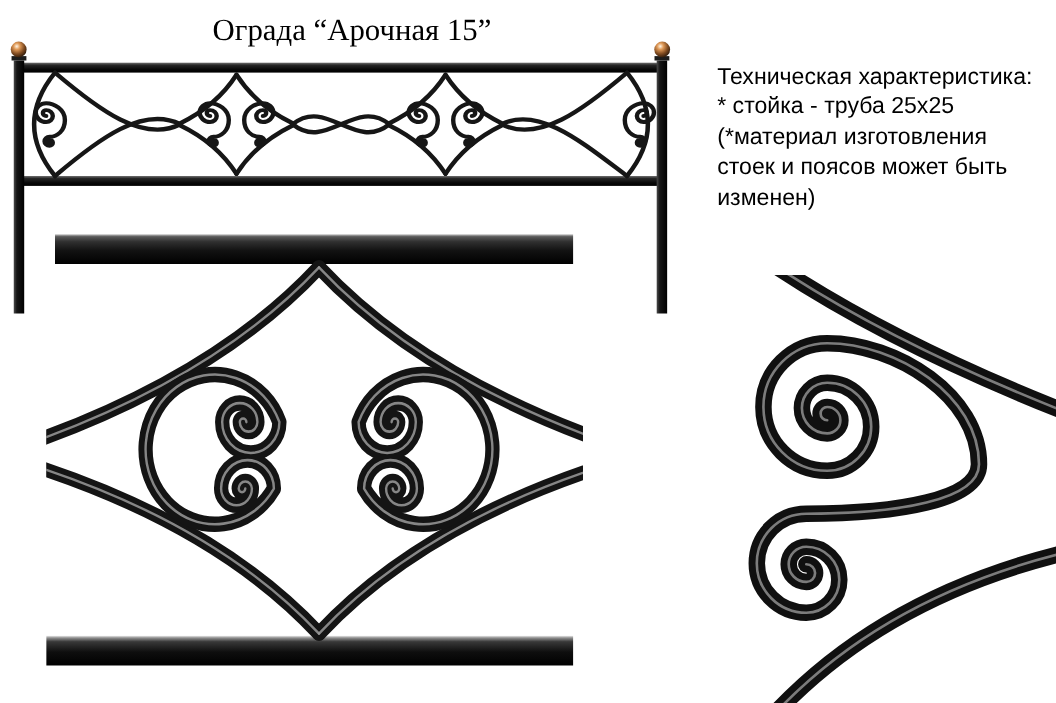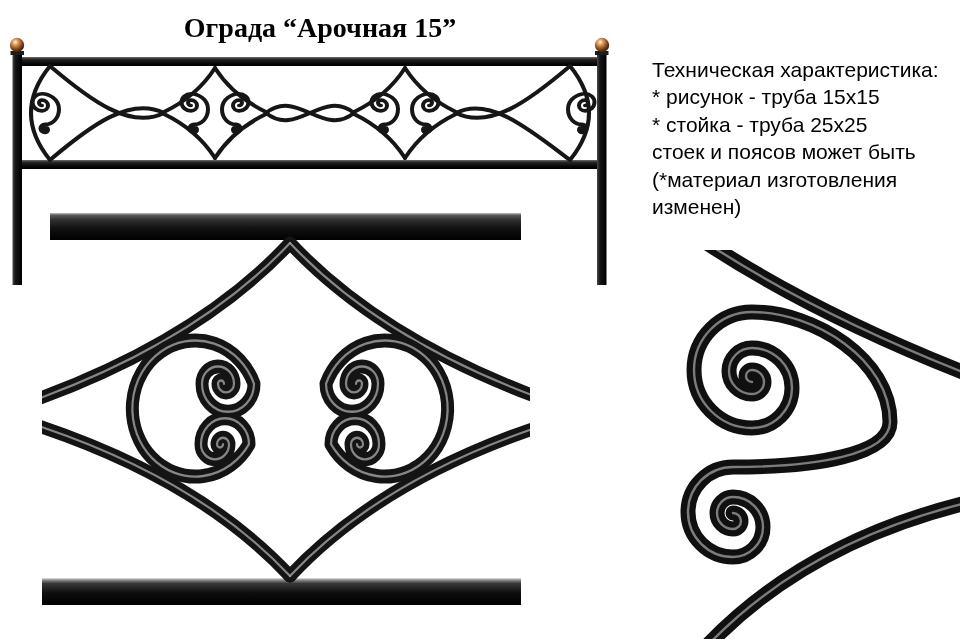--- a/index.html
+++ b/index.html
@@ -1,40 +1,39 @@
 <!DOCTYPE html>
 <html><head>
 <meta charset="utf-8">
 <style>
   html,body{margin:0;padding:0;}
   body{width:960px;height:639px;background:#ffffff;overflow:hidden;position:relative;
        font-family:"Liberation Sans",sans-serif;}
   .abs{position:absolute;}
   #title{left:0;top:12px;width:640px;text-align:center;
-         font-family:"Liberation Serif",serif;font-size:28px;color:#000;font-weight:bold;}
+         font-family:"Liberation Serif",serif;font-size:28px;color:#000;}
   #specs{left:652px;top:56px;width:302px;font-size:21px;line-height:27.4px;color:#000;}
   #specs div{white-space:nowrap;}
   svg{display:block;}
   .wire{fill:none;stroke:#161616;stroke-width:4;stroke-linecap:round;stroke-linejoin:round;}
   .wireD{fill:none;stroke:#141414;stroke-width:13;stroke-linecap:round;stroke-linejoin:round;}
   .hiD{fill:none;stroke:#9a9a9a;stroke-width:2.2;stroke-linecap:round;stroke-linejoin:round;opacity:.85;}
   .wireC{fill:none;stroke:#101010;stroke-width:15;stroke-linecap:round;stroke-linejoin:round;}
   .hiC{fill:none;stroke:#8f8f8f;stroke-width:2.4;stroke-linecap:round;stroke-linejoin:round;opacity:.85;}
 </style>
 </head>
 <body>
 
 <div id="title" class="abs">Ограда “Арочная 15”</div>
 
 <div id="specs" class="abs">
   <div>Техническая характеристика:</div>
-  <div>* рисунок - труба 15х15</div>
   <div>* стойка - труба 25х25</div>
+  <div>(*материал изготовления</div>
   <div>стоек и поясов может быть</div>
-  <div>(*материал изготовления</div>
   <div>изменен)</div>
 </div>
 
 <div class="abs" style="left:0;top:30px">
 <svg width="630" height="260" viewBox="0 0 630 260">
   <defs>
     <linearGradient id="postg" x1="0" y1="0" x2="1" y2="0">
       <stop offset="0" stop-color="#4a4a4a"></stop>
           <stop offset="0.3" stop-color="#161616"></stop>
           <stop offset="1" stop-color="#000"></stop>

